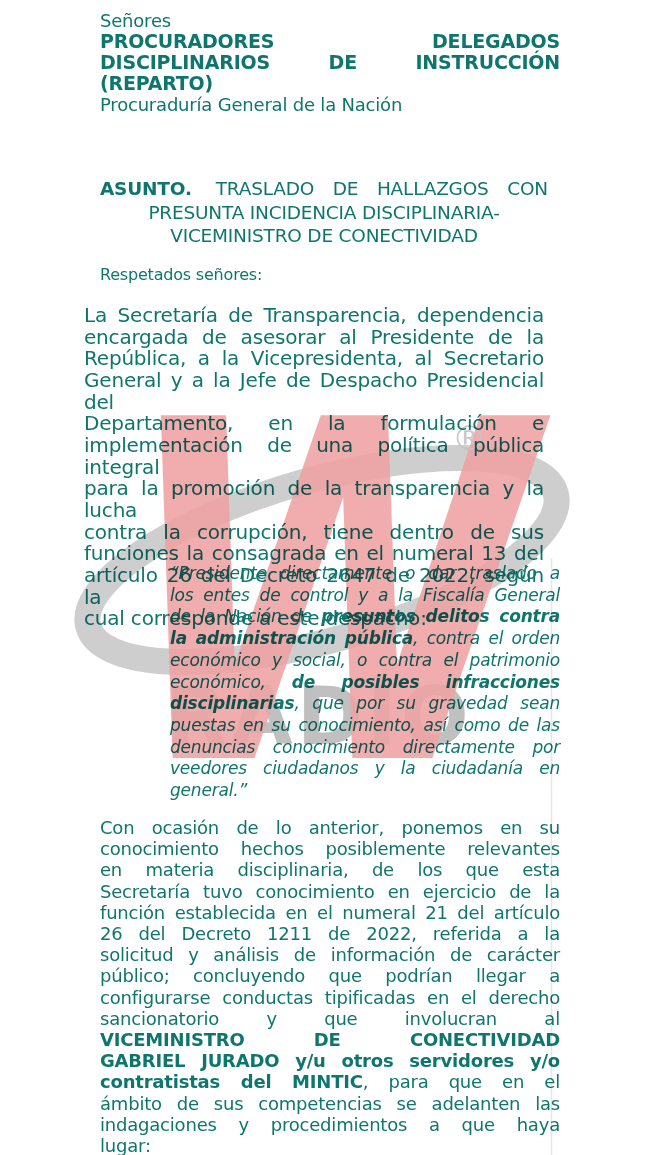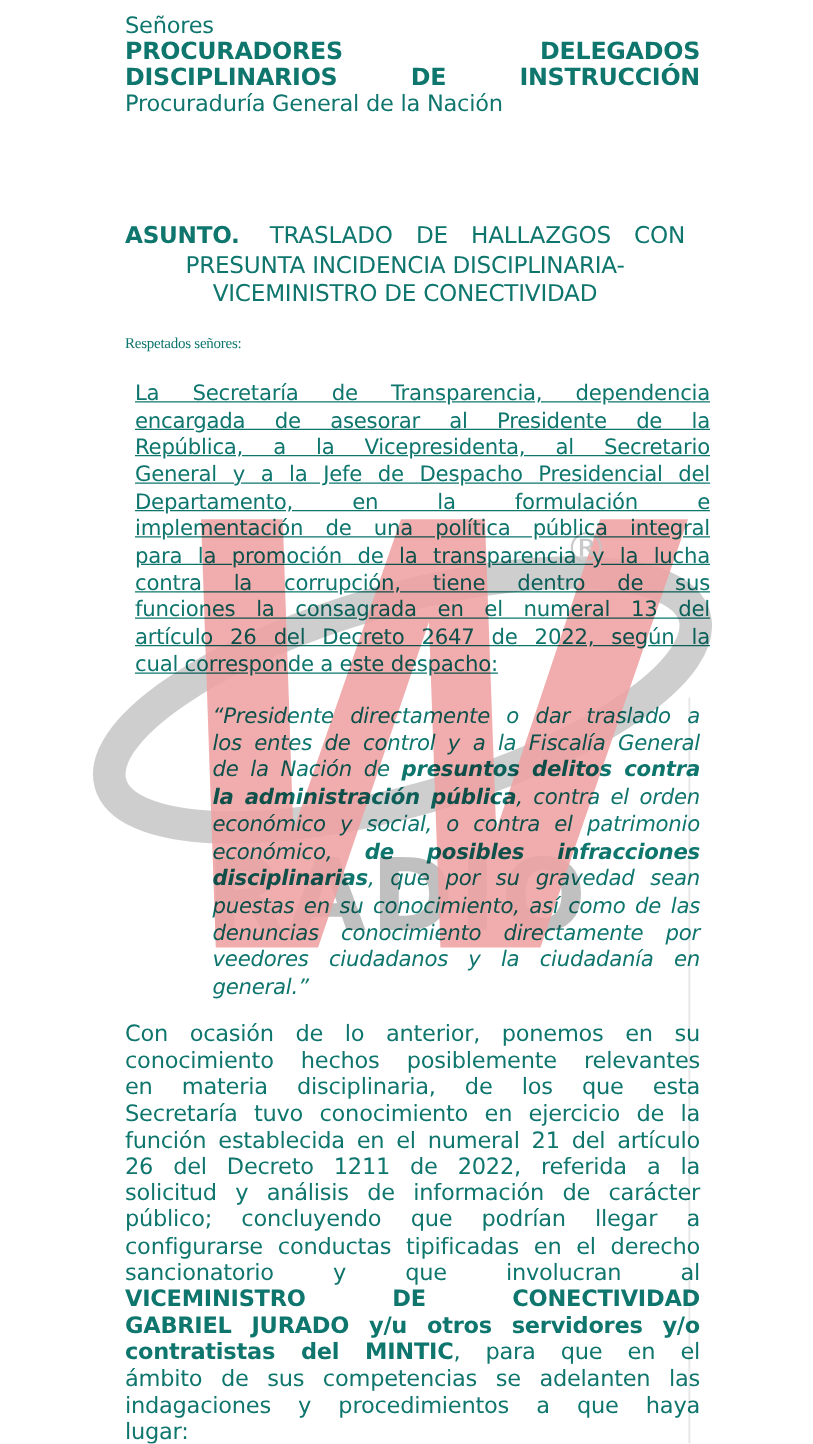--- a/index.html
+++ b/index.html
@@ -18,41 +18,42 @@
     min-height:1em;
   }
   .ln.jl{text-align-last:justify;}
   .ln.ctr{text-align:center;text-align-last:center;}
   .b{font-weight:bold;}
   .gap{margin-right:24px;}
 
   #recipient{left:100px;top:10px;width:460px;font-size:18px;line-height:21px;}
   #recipient .b{font-size:19px;}
   #subject{left:100px;top:177px;width:448px;font-size:18.5px;line-height:23.5px;}
-  #salutation{left:100px;top:264px;width:460px;font-size:12px;line-height:21px;font-family:Liberation Serif, serif;}
-  #intro{left:108px;top:305px;width:460px;font-size:17px;line-height:21.65px;text-decoration:underline;}
+  #salutation{left:100px;top:264px;width:460px;font-size:16px;line-height:21px;}
+  #intro{left:84px;top:305px;width:460px;font-size:20px;line-height:21.65px;}
   #quote{left:170px;top:563px;width:390px;font-size:17px;line-height:21.7px;font-style:italic;}
   #closing{left:100px;top:817px;width:460px;font-size:18px;line-height:21.2px;}
 
   .watermark{
     position:absolute;left:0;top:0;width:650px;height:1155px;
     pointer-events:none;
     mix-blend-mode:multiply;
     z-index:5;
   }
 </style>
 </head>
 <body>
 
 <div class="page">
 
   <div class="block" id="recipient">
       <div class="ln"><span>Señores</span></div>
       <div class="ln jl"><span class="b">PROCURADORES DELEGADOS</span></div>
       <div class="ln jl"><span class="b">DISCIPLINARIOS DE INSTRUCCIÓN</span></div>
+      <div class="ln"><span class="b">(REPARTO)</span></div>
       <div class="ln"><span>Procuraduría General de la Nación</span></div>
     </div>
 
   <div class="block" id="subject">
       <div class="ln jl"><span class="b gap">ASUNTO.</span><span>TRASLADO DE HALLAZGOS CON</span></div>
       <div class="ln ctr"><span>PRESUNTA INCIDENCIA DISCIPLINARIA-</span></div>
       <div class="ln ctr"><span>VICEMINISTRO DE CONECTIVIDAD</span></div>
     </div>
 
   <div class="block" id="salutation">

